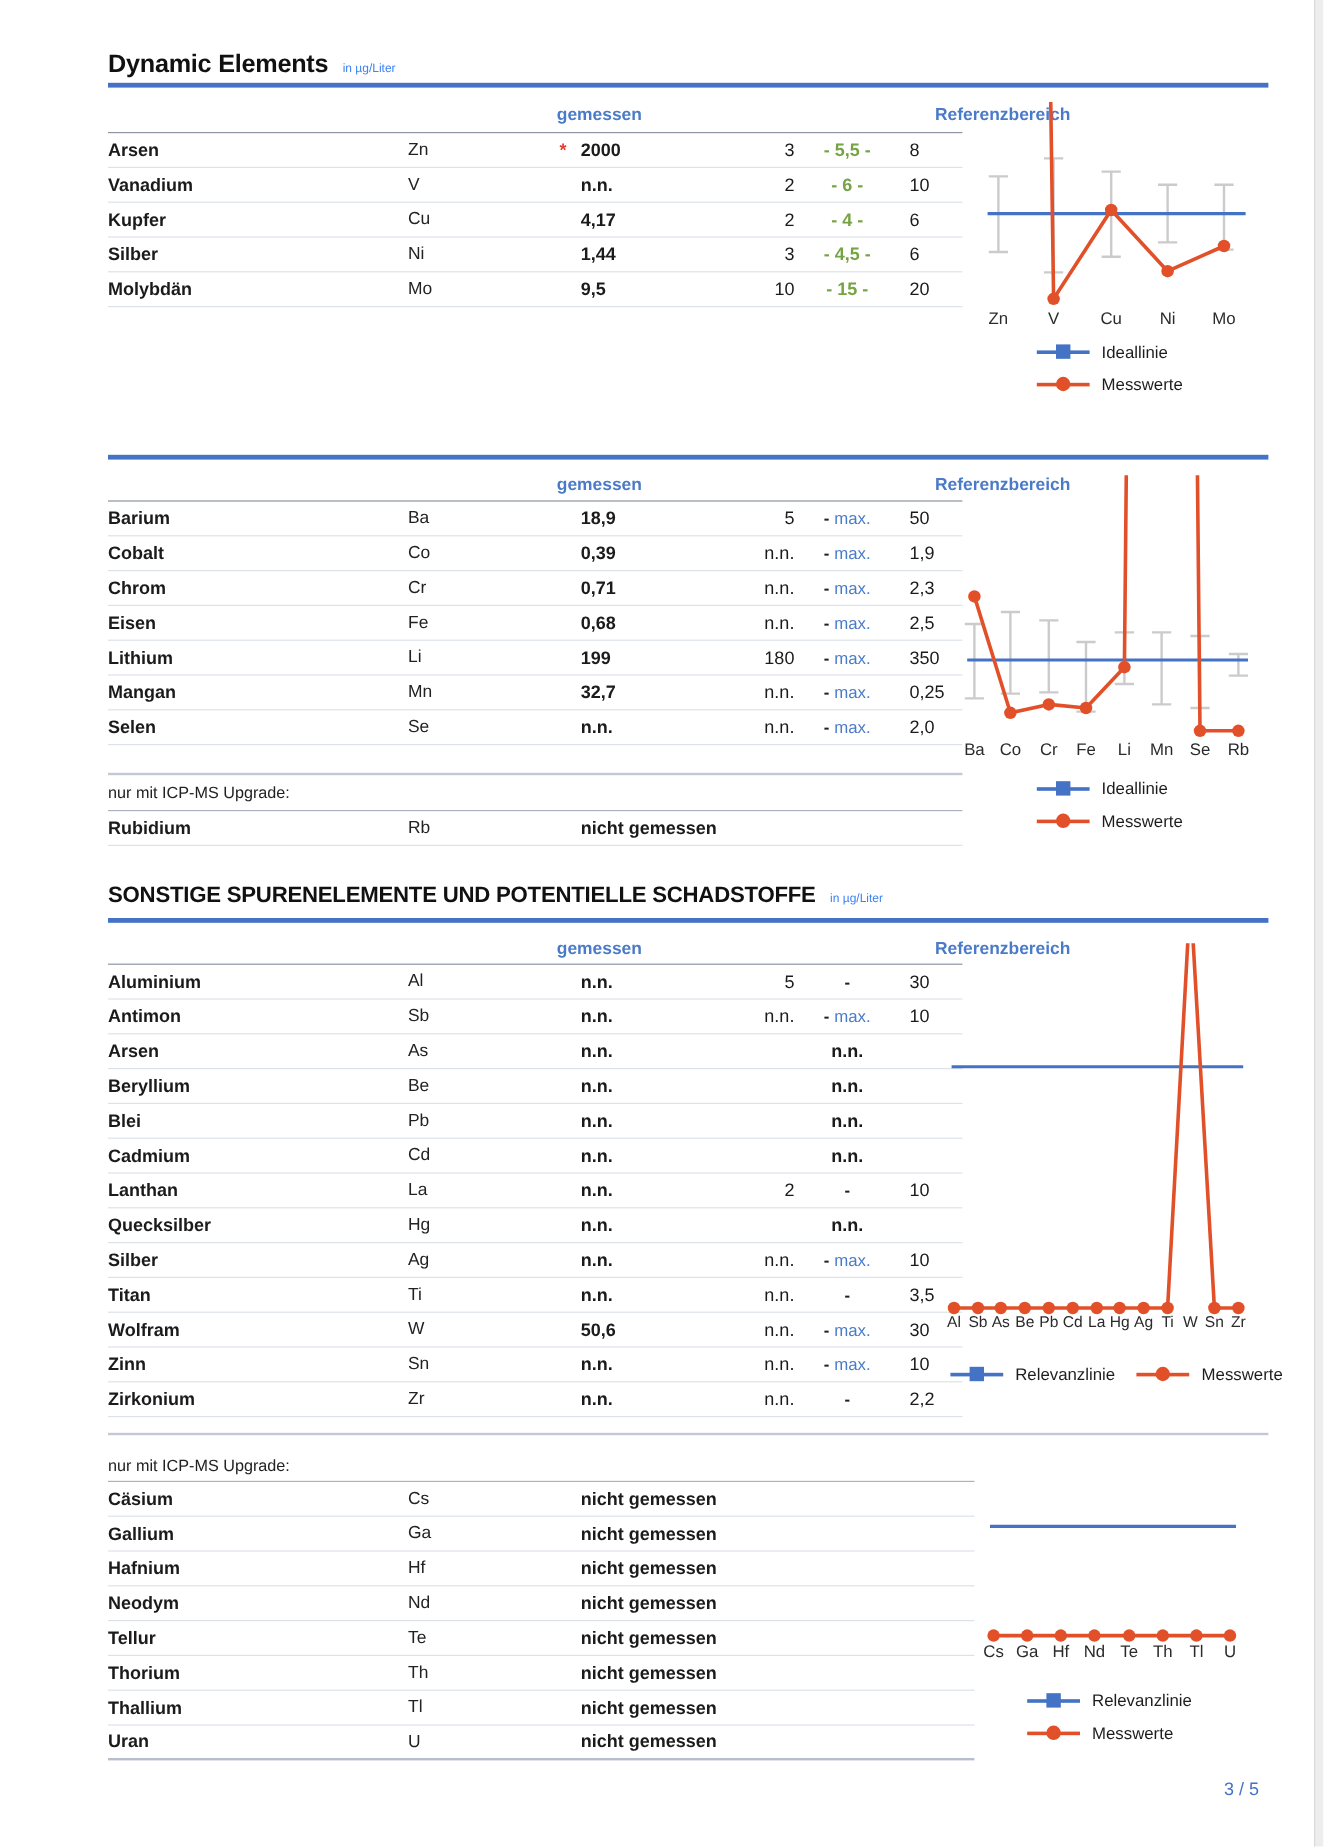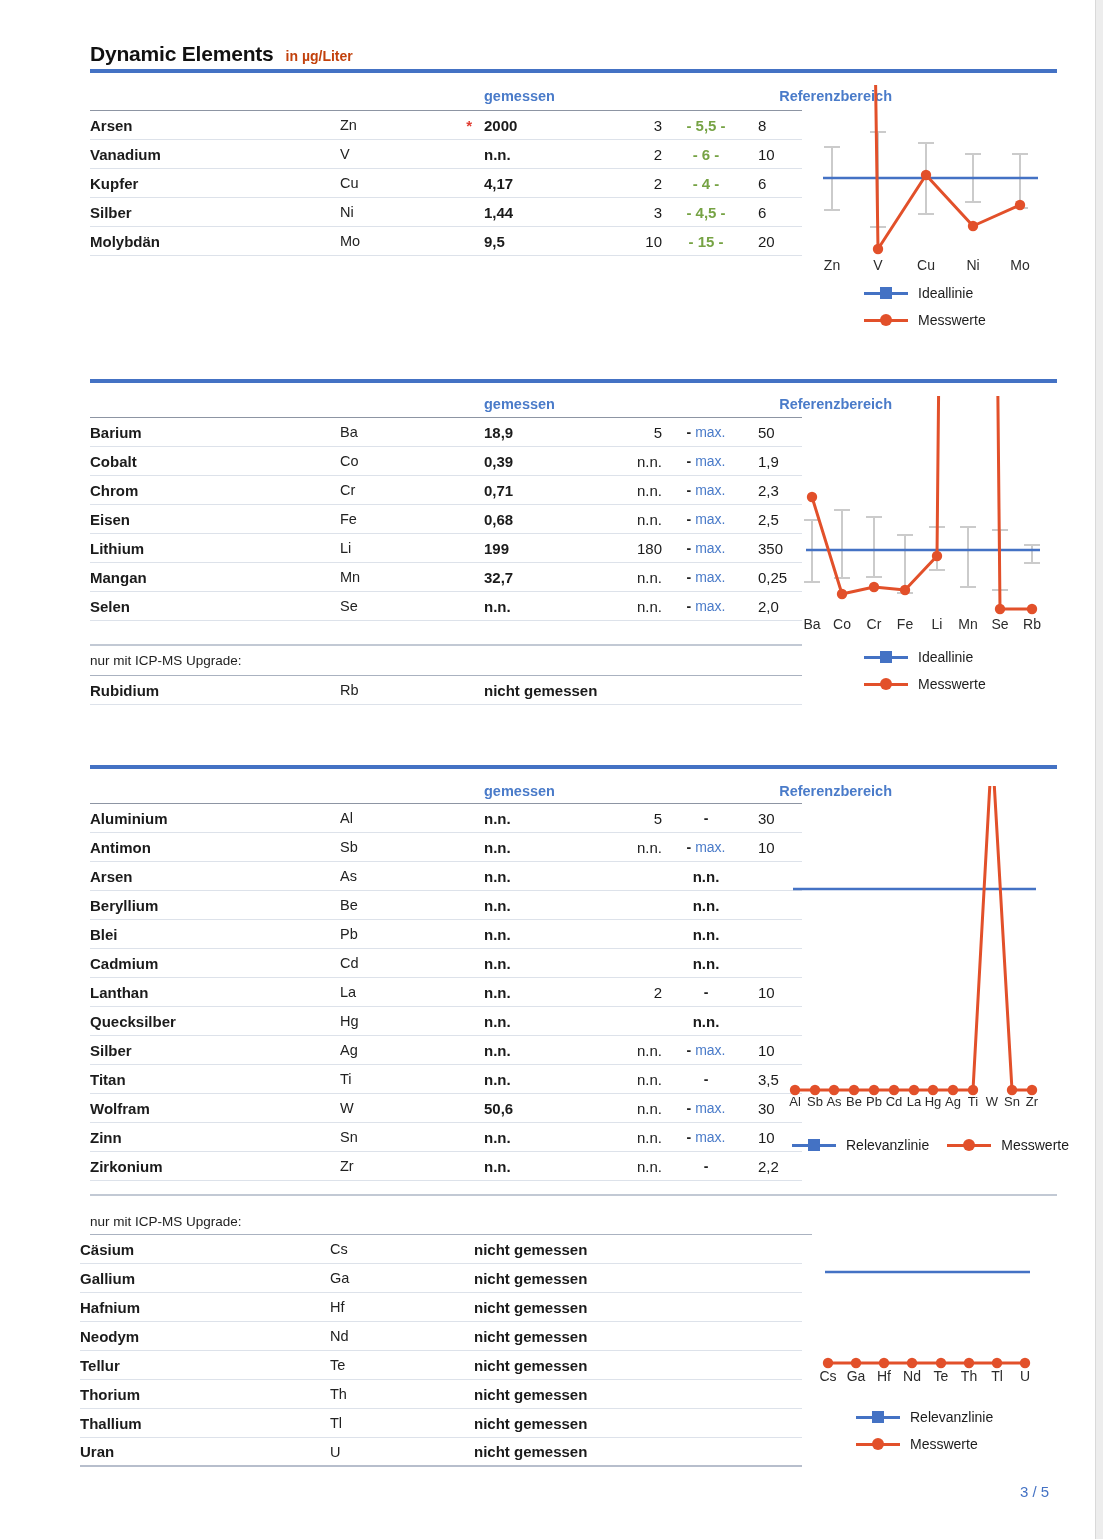--- a/index.html
+++ b/index.html
@@ -7,24 +7,24 @@
     --egray:#CBCBCB; --rowline:#DDE2EA; --hline:#8D95A3; --heavy:#B7BECC;
   }
   *{margin:0;padding:0;box-sizing:border-box}
   html,body{background:#fff}
   body{font-family:"Liberation Sans","DejaVu Sans",sans-serif;color:#1b1b1b}
   .page{position:relative;width:1103px;height:1539px;background:#fff;overflow:hidden}
   .edge-strip{position:absolute;left:1095px;top:0;width:8px;height:1539px;background:#EDEDED;border-left:1px solid #D9D9D9}
   .sec-title{position:absolute;white-space:nowrap}
   .t1{font-size:21px;font-weight:bold;letter-spacing:-.2px;color:#111}
   .t2{font-size:18.5px;font-weight:bold;letter-spacing:-.2px;color:#111}
-  .unit{font-size:14px;font-weight:bold;color:#c2410c;margin-left:12px}
+  .unit{font-size:10px;font-weight:normal;color:#3b82f6;margin-left:12px}
   .blue-rule{position:absolute;height:3.5px;background:var(--accent)}
   .thead{position:absolute;height:22px}
-  .h-meas{position:absolute;left:394px;top:0;font-size:14.5px;font-weight:bold;color:#4A7BC9}
+  .h-meas{position:absolute;left:374px;top:0;font-size:14.5px;font-weight:bold;color:#4A7BC9}
   .h-ref{position:absolute;left:596px;top:0;width:206px;text-align:right;font-size:14.5px;font-weight:bold;color:#4A7BC9}
   .hline{position:absolute;height:1px;background:var(--hline)}
   .hline2{position:absolute;height:1px;background:#AAB2C0}
   .sep2{position:absolute;height:2px;background:#C2C9D4}
   .tbody{position:absolute}
   .trow{display:grid;grid-template-columns:250px 118px 26px 112px 66px 88px 52px;height:29px;align-items:center;border-bottom:1px solid var(--rowline)}
   .heavy-last .trow:last-child{border-bottom:2px solid var(--heavy)}
   .c-name{font-size:15px;font-weight:bold;white-space:nowrap}
   .c-sym{font-size:14.5px;color:#222}
   .c-flag{font-size:15px;font-weight:bold;color:var(--flag);text-align:right;padding-right:12px}
@@ -290,20 +290,23 @@
         <span class="lg-label">Ideallinie</span>
       </div>
       <div class="lg-item">
         <span class="lg-line lg-red">
           <span class="lg-ci"></span>
         </span>
         <span class="lg-label">Messwerte</span>
       </div>
     </div>
 
+  <div class="sec-title" style="left:90px;top:735px">
+    <span class="t2">SONSTIGE SPURENELEMENTE UND POTENTIELLE SCHADSTOFFE</span><span class="unit">in µg/Liter</span>
+  </div>
   <div class="blue-rule" style="left:90px;top:765px;width:967px"></div>
   <div class="thead" style="left:90px;top:783px;width:712px">
     <span class="h-meas">gemessen</span>
     <span class="h-ref">Referenzbereich</span>
   </div>
   <div class="hline" style="left:90px;top:803px;width:712px"></div>
   <div class="tbody" id="tb2" style="left:90px;top:804px;width:712px">
       <div class="trow">
         <span class="c-name">Aluminium</span>
         <span class="c-sym">Al</span>
@@ -461,21 +464,21 @@
       <div class="lg-item">
         <span class="lg-line lg-red">
           <span class="lg-ci"></span>
         </span>
         <span class="lg-label">Messwerte</span>
       </div>
     </div>
   <div class="sep2" style="left:90px;top:1194px;width:967px"></div>
   <div class="note" style="left:90px;top:1214px">nur mit ICP-MS Upgrade:</div>
   <div class="hline2" style="left:90px;top:1234px;width:722px"></div>
-  <div class="tbody heavy-last" id="tb2b" style="left:80px;top:1235px;width:722px">
+  <div class="tbody heavy-last" id="tb2b" style="left:90px;top:1235px;width:722px">
       <div class="trow">
         <span class="c-name">Cäsium</span>
         <span class="c-sym">Cs</span>
         <span class="c-flag"></span>
         <span class="c-meas">nicht gemessen</span>
         <span class="c-min"></span>
         <span class="c-mid"></span>
         <span class="c-max"></span>
       </div>
       <div class="trow">

